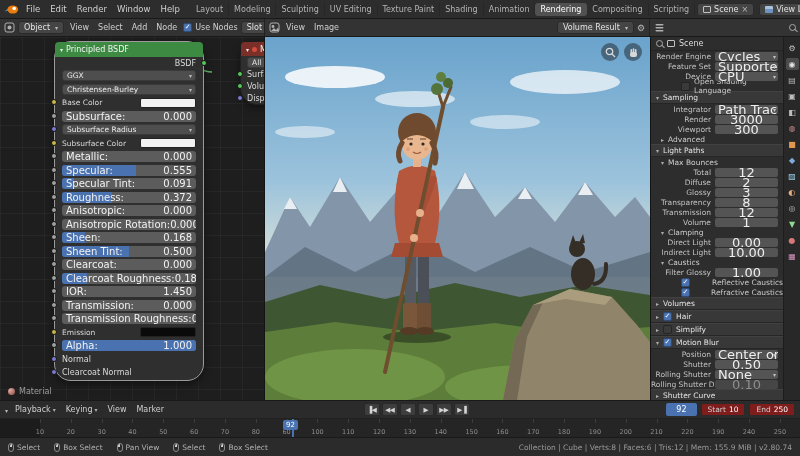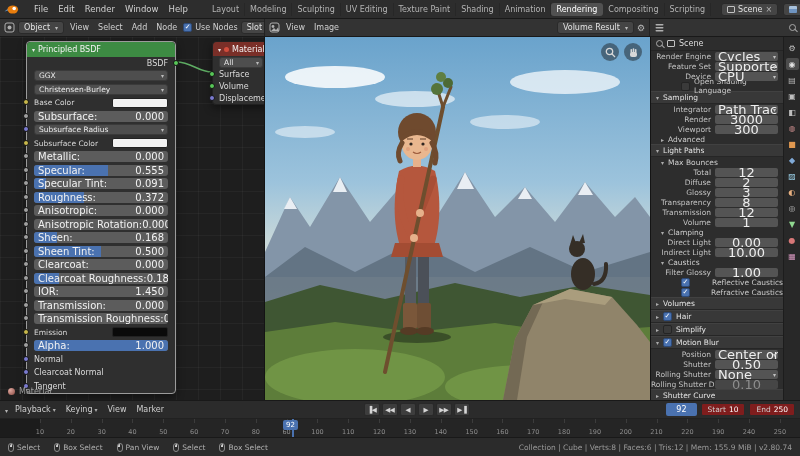--- a/index.html
+++ b/index.html
@@ -2,21 +2,21 @@
 <html><head>
 <meta charset="utf-8">
 <style>
   * { box-sizing: border-box; margin: 0; padding: 0; cursor: default; }
   html,body { width:800px; height:456px; background:#1a1a1a; overflow:hidden;
     font-family:"DejaVu Sans","Liberation Sans",sans-serif; color:#d8d8d8; font-size:9px; }
   #app { position:relative; width:800px; height:456px; background:#1d1d1d; overflow:hidden; }
 
   
   #topbar { position:absolute; top:0; left:0; right:0; height:19px; background:#2d2d2d;
-    border-bottom:1px solid #191919; display:flex; align-items:center; gap:10px; padding:4px 4px; }
+    border-bottom:1px solid #191919; display:flex; align-items:center; gap:2px; padding:4px 4px; }
   .menus { display:flex; }
   .menu { padding:0 5px; font-size:8.5px; color:#d0d0d0; white-space:nowrap; }
   .workspaces { display:flex; margin-left:4px; align-items:center; height:100%; }
   .ws { padding:2px 5px; font-size:8px; color:#b4b4b4; border-right:1px solid #272727; white-space:nowrap; }
   .ws.active { background:#515151; color:#ffffff; border-radius:3px; border-right-color:transparent; }
   .tb-right { margin-left:auto; display:flex; gap:5px; align-items:center; padding-right:2px; }
   .chip { display:inline-flex; align-items:center; gap:3px; background:#454545; border:1px solid #2a2a2a;
     border-radius:3px; padding:0 5px; font-size:8px; color:#e2e2e2; height:13px; white-space:nowrap; position:relative; }
   .chip.drop::after { content:"▾"; font-size:6px; color:#bbb; margin-left:2px; }
   .x::before { content:"×"; color:#b5b5b5; font-size:8px; }
@@ -49,22 +49,22 @@
     transform:rotate(45deg); right:-3px; bottom:-1px; }
   .chev::before { content:"▾"; font-size:6px; color:#b5b5b5; }
 
   
   #node-editor { position:absolute; top:37px; left:0; width:265px; bottom:56px; overflow:hidden;
     background-color:#1e1e1e; border-right:1px solid #141414;
     background-image:linear-gradient(rgba(255,255,255,.035) 1px, transparent 1px),
       linear-gradient(90deg, rgba(255,255,255,.035) 1px, transparent 1px);
     background-size:22px 22px; }
   .wire { position:absolute; top:0; left:0; }
-  .node { position:absolute; background:rgba(48,48,48,.97); border:1px solid #202020; border-radius:4px;
-    box-shadow:0 3px 8px rgba(0,0,0,.45); }
+  .node { position:absolute; background:rgba(48,48,48,.97); border:1px solid #202020; border-radius:17px;
+    box-shadow:0 3px 8px rgba(0,0,0,.45);margin-left:28px; }
   .principled { left:26px; top:4px; width:150px; border:1px solid #9b9b9b; }
   .matout { left:212px; top:4px; width:58px; }
   .nheader { height:14px; display:flex; align-items:center; gap:3px; padding:0 5px;
     border-radius:4px 4px 0 0; font-size:8px; color:#f4f4f4; white-space:nowrap; overflow:hidden; }
   .principled .nheader { height:15px; }
   .arr::before { content:"▾"; font-size:6px; color:#e9e9e9; }
   .errdot { width:5px; height:5px; border-radius:50%; background:#d04c3c; flex:none; }
   .ntitle { overflow:hidden; white-space:nowrap; }
   .nrow { position:relative; height:13.5px; display:flex; align-items:center; padding:0 7px; gap:4px; }
   .matout .nrow { height:12px; padding:0 6px; }
@@ -409,24 +409,20 @@
           <span class="nsv">1.000</span>
         </div>
       </div>
       <div class="nrow">
         <span class="ndot in c-pur"></span>
         <span class="nsock-label">Normal</span>
       </div>
       <div class="nrow">
         <span class="ndot in c-pur"></span>
         <span class="nsock-label">Clearcoat Normal</span>
-      </div>
-      <div class="nrow">
-        <span class="ndot in c-pur"></span>
-        <span class="nsock-label">Tangent</span>
       </div>
     </div>
 
     <div class="node matout">
       <div class="nheader" style="background: rgb(122, 47, 40);">
         <span class="arr"></span>
         <span class="errdot"></span>
         <span class="ntitle">Material Out...</span>
       </div>
       <div class="nrow">

